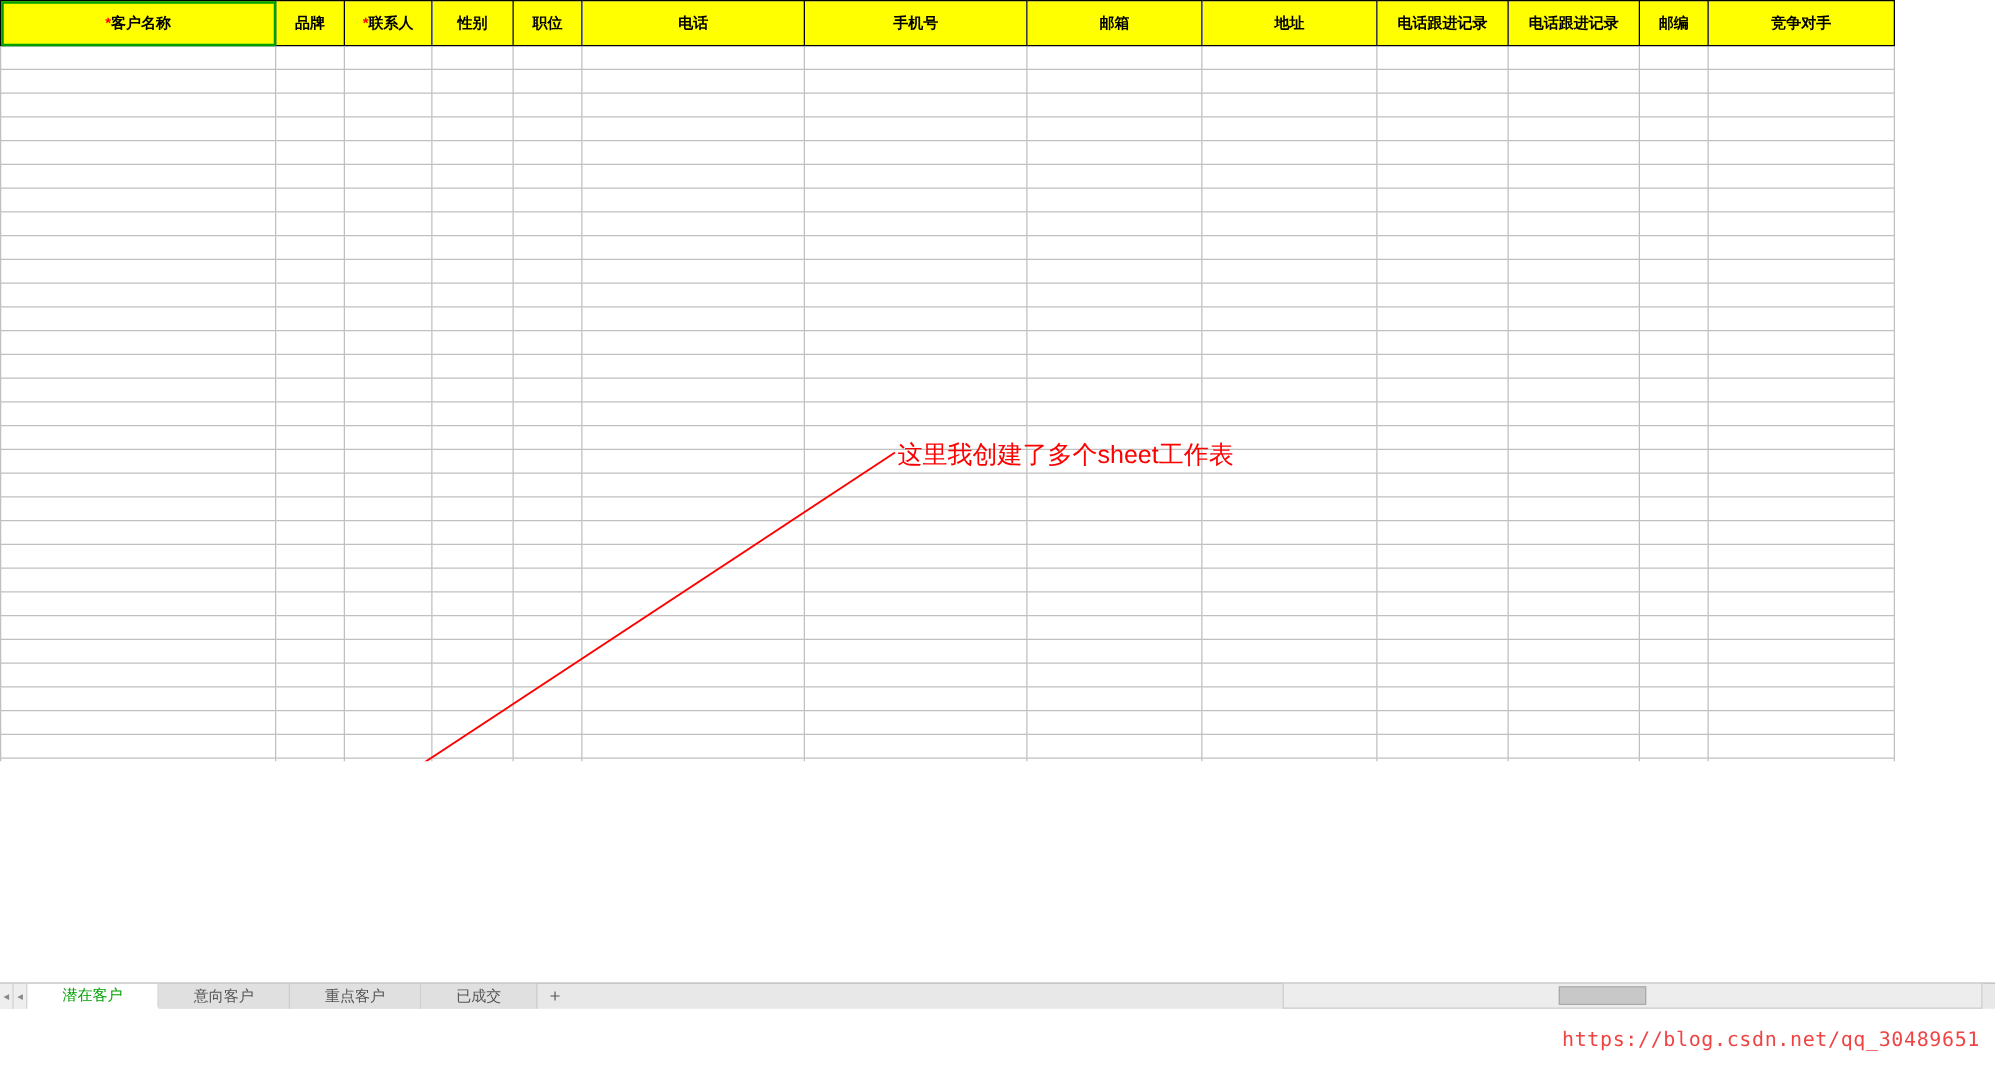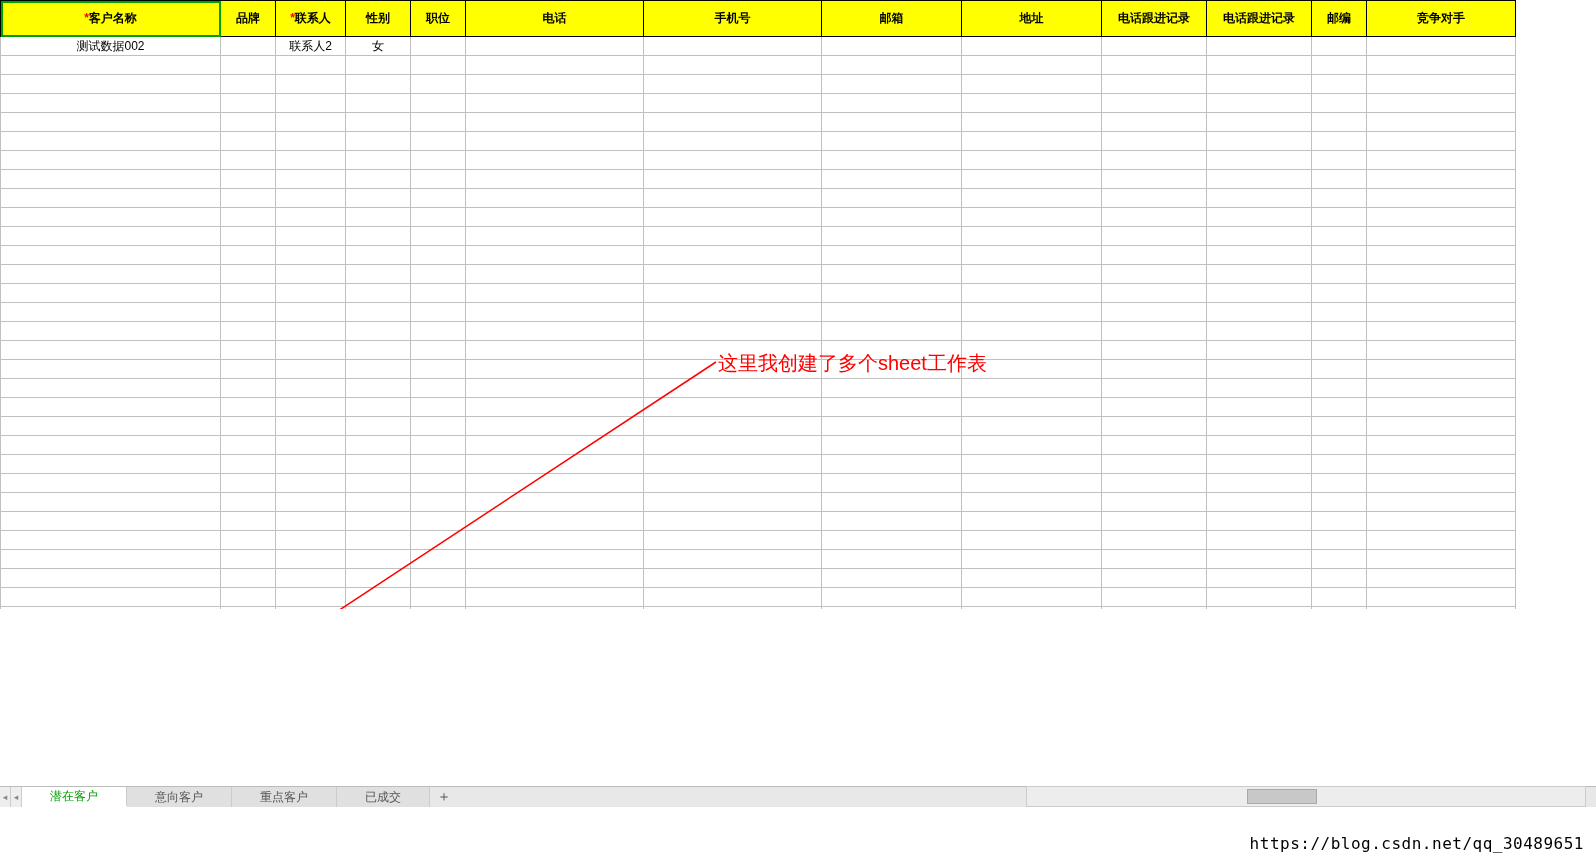--- a/index.html
+++ b/index.html
@@ -131,23 +131,23 @@
       position: absolute;
       left: 220px;
       top: 2px;
       width: 70px;
       height: 15px;
       background: #c8c8c8;
       border: 1px solid #aaa;
     }
     .watermark {
       position: absolute;
-      bottom: 4px;
+      bottom: 16px;
       right: 12px;
-      color: #000000;
+      color: #ef4444;
       font-size: 16px;
       font-family: monospace;
       letter-spacing: 0.5px;
       pointer-events: none;
     }
   </style>
 </head>
 <body>
 
 <div class="grid-area">
@@ -178,35 +178,20 @@
           <th><span>手机号</span></th>
           <th><span>邮箱</span></th>
           <th><span>地址</span></th>
           <th><span>电话跟进记录</span></th>
           <th><span>电话跟进记录</span></th>
           <th><span>邮编</span></th>
           <th><span>竞争对手</span></th>
         </tr>
     </thead>
     <tbody id="tbody">
-        <tr>
-          <td>测试数据002</td>
-          <td></td>
-          <td>联系人2</td>
-          <td>女</td>
-          <td></td>
-          <td></td>
-          <td></td>
-          <td></td>
-          <td></td>
-          <td></td>
-          <td></td>
-          <td></td>
-          <td></td>
-        </tr>
         <tr class="empty-rows">
           <td></td>
           <td></td>
           <td></td>
           <td></td>
           <td></td>
           <td></td>
           <td></td>
           <td></td>
           <td></td>

